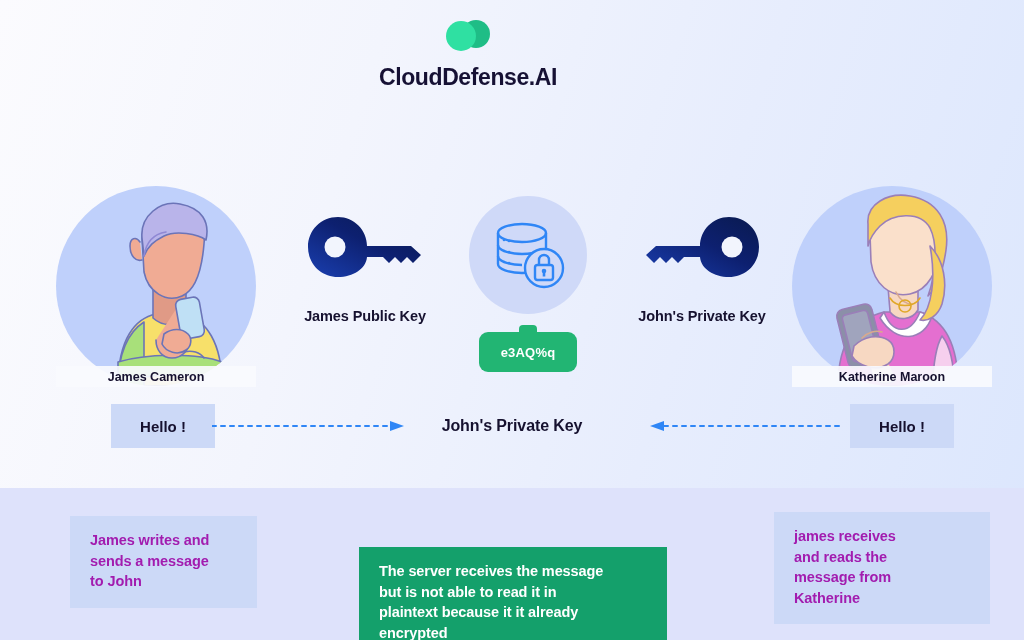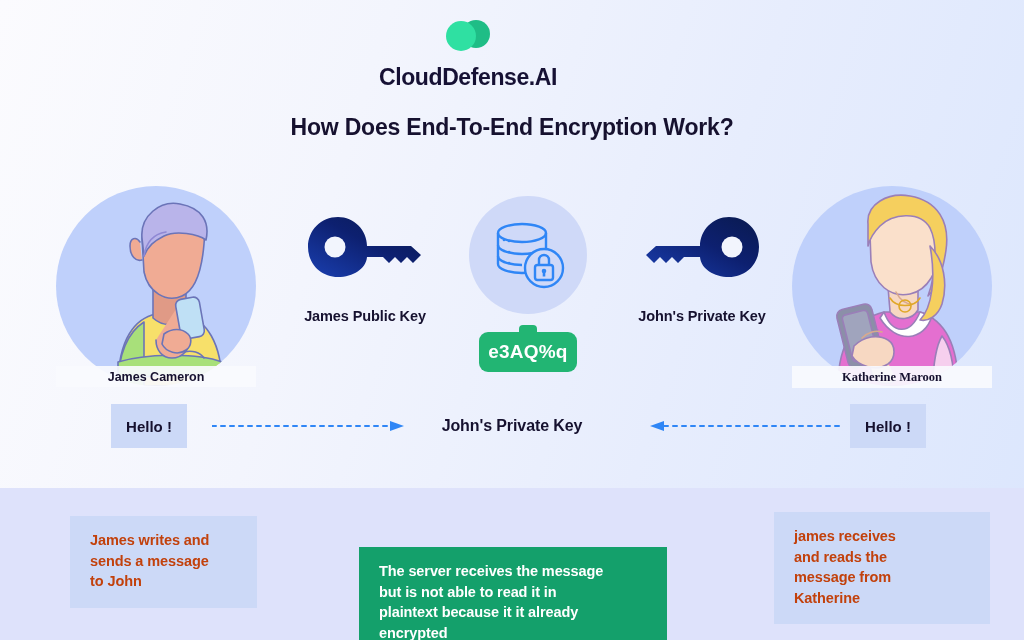--- a/index.html
+++ b/index.html
@@ -61,21 +61,21 @@
     height: 210px;
   }
 
   
   .avatar-block {
     position: absolute;
     width: 200px;
     text-align: center;
   }
   .avatar-left  { left: 56px;  top: 0; }
-  .avatar-right { left: 792px; top: 0; font-family: Liberation Serif, serif; }
+  .avatar-right { left: 792px; top: 0; }
 
   .avatar-circle {
     position: relative;
     width: 200px;
     height: 200px;
     border-radius: 50%;
     background: #bfd0fb;
     overflow: hidden;
   }
   .avatar-circle svg { display: block; width: 200px; height: 200px; }
@@ -130,21 +130,21 @@
     justify-content: center;
   }
   .cipher-badge {
     position: relative;
     margin: 18px auto 0 auto;
     width: 98px;
     height: 40px;
     border-radius: 9px;
     background: #22b573;
     color: #ffffff;
-    font-size: 19px;
+    font-size: 13px;
     font-weight: bold;
     display: flex;
     align-items: center;
     justify-content: center;
     letter-spacing: 0.2px;
   }
   .cipher-badge::before {
     content: "";
     position: absolute;
     top: -7px;
@@ -160,21 +160,21 @@
   .msg-row {
     position: absolute;
     top: 404px;
     left: 0;
     width: 1024px;
     height: 44px;
   }
   .hello-box {
     position: absolute;
     top: 0;
-    width: 76px;
+    width: 104px;
     height: 44px;
     background: #ccd9f7;
     display: flex;
     align-items: center;
     justify-content: center;
     font-size: 15px;
     font-weight: bold;
     color: #16112f;
   }
   .hello-left  { left: 111px; }
@@ -210,41 +210,40 @@
   }
   .caption {
     position: absolute;
     padding: 14px 18px 16px 20px;
     font-size: 14.5px;
     font-weight: bold;
     line-height: 1.42;
     letter-spacing: -0.1px;
     white-space: pre-line;
   }
-  .caption-blue  { background: #ccd9f7; color: #c2410c; }
+  .caption-blue  { background: #ccd9f7; color: #a21caf; }
   .caption-green { background: #14a06b; color: #ffffff; margin-top: 35px; }
 
   .caption-1 { left: 70px;  top: 516px; width: 187px; }
   .caption-2 { left: 359px; top: 512px; width: 308px; }
   .caption-3 { left: 774px; top: 512px; width: 216px; }
 </style>
 </head>
 <body>
 
 <div class="canvas">
 
   <div class="brand">
     <svg class="logo-mark" viewBox="0 0 60 44">
       <circle cx="38" cy="20" r="14" fill="#1fbd86"></circle>
       <circle cx="23" cy="22" r="15" fill="#2fe0a2"></circle>
     </svg>
     <div class="brand-name">CloudDefense.AI</div>
   </div>
 
-  <div class="headline">How Does End-To-End Encryption Work?</div>
 
   <div class="stage">
 
     <div class="avatar-block avatar-left">
       <div class="avatar-circle">
         <svg viewBox="0 0 200 200">
           <g stroke="#6b74b8" stroke-width="1.6" fill="none" stroke-linejoin="round" stroke-linecap="round">
             <path d="M62 200 C62 152 80 132 100 128 L128 128 C150 134 166 156 166 200 Z" fill="#f7e06a"></path>
             <path d="M62 200 C62 168 72 146 88 136 L88 200 Z" fill="#a8e07a"></path>
             <path d="M62 176 C88 168 140 166 166 176 L166 196 C140 186 88 188 62 196 Z" fill="#a8e07a"></path>

